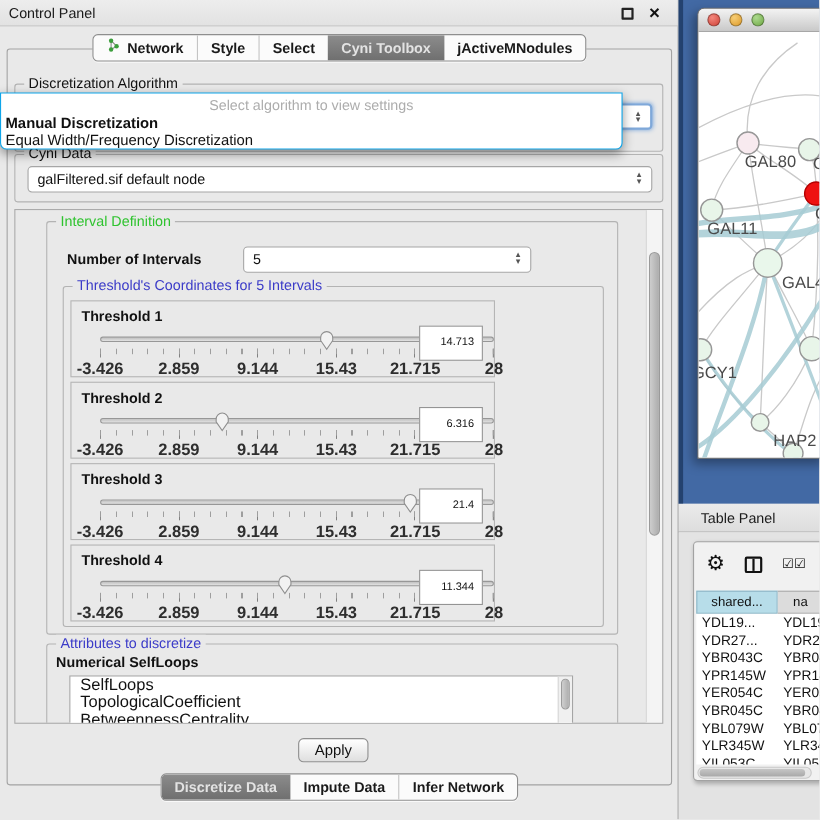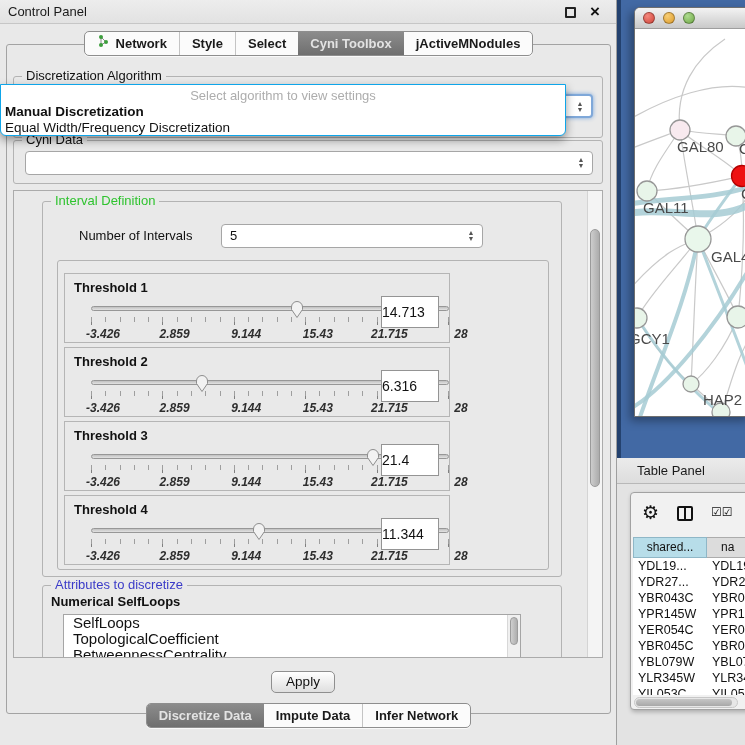--- a/index.html
+++ b/index.html
@@ -48,23 +48,23 @@
   .vscroll .vthumb { position:absolute; left:2px; width:10px; border-radius:5px; background:linear-gradient(to right,#CDCDCD,#ACACAC); border:1px solid #9A9A9A; }
 
   
   .thr-row { position:absolute; left:6px; width:386px; height:70px; border:1px solid #B5B5B5; background:#E9E9E9; }
   .thr-label { position:absolute; left:9px; top:6px; font-weight:bold; font-size:13px; }
   .slider { position:absolute; left:26px; top:32px; width:358px; }
   .track { position:relative; height:5px; border:1px solid #979797; border-radius:3px; background:linear-gradient(#C0C0C0,#E3E3E3); }
   .thumb { position:absolute; top:-8px; margin-left:-8px; width:16px; height:20px; }
   .ticks-minor { position:absolute; top:11px; left:0; right:0; height:5px; background:repeating-linear-gradient(to right,#9E9E9E 0 1px,transparent 1px 4%); border-right:1px solid #9E9E9E; }
   .ticks-major { position:absolute; top:11px; left:0; right:0; height:8px; background:repeating-linear-gradient(to right,#808080 0 1px,transparent 1px 20%); border-right:1px solid #808080; }
-  .ticklabels { position:absolute; top:21px; left:12px; width:100%; height:12px; font-size:12px; font-weight:bold; color:#2E2E2E;font-style:italic; }
+  .ticklabels { position:absolute; top:21px; left:0; width:100%; height:12px; font-size:15px; font-weight:bold; color:#2E2E2E; }
   .ticklabels span { position:absolute; transform:translateX(-50%); white-space:nowrap; }
-  .val-box { position:absolute; right:10px; top:22px; width:58px; height:32px; background:#FFF; border:1px solid #949494; font-size:14px; line-height:30px; padding-right:7px; }
+  .val-box { position:absolute; right:10px; top:22px; width:58px; height:32px; background:#FFF; border:1px solid #949494; font-size:10px; line-height:30px; text-align:right; padding-right:7px; }
 
   
   .attr-list { position:absolute; left:20px; top:28px; width:458px; height:46px; background:#FFF; border:1px solid #A5A5A5; overflow:hidden; font-size:15px; }
   .attr-list .li { padding-left:9px; line-height:16px; }
   .attr-scroll { position:absolute; right:0; top:0; bottom:0; width:13px; background:#F0F0F0; border-left:1px solid #D8D8D8; }
   .attr-scroll .vthumb { position:absolute; left:2px; top:2px; width:8px; height:28px; border-radius:4px; background:linear-gradient(to right,#CFCFCF,#AEAEAE); border:1px solid #9C9C9C; }
 
   .apply-btn { position:absolute; left:271px; top:671px; width:64px; height:22px; background:linear-gradient(#FFFFFF,#DFDFDF); border:1px solid #8F8F8F; border-radius:5px; font-size:13.5px; text-align:center; line-height:20px; }
 
   
@@ -155,42 +155,44 @@
 
     <div class="algo-popup">
       <div class="algo-hint">Select algorithm to view settings</div>
       <div class="algo-opt1">Manual Discretization</div>
       <div class="algo-opt2">Equal Width/Frequency Discretization</div>
     </div>
 
     <div class="groupbox" style="left:13px; top:140px; width:590px; height:44px;">
       <span class="gtitle">Cyni Data</span>
       <div class="combo" style="left:11px; top:10px; width:568px;">
+        <span>galFiltered.sif default node</span>
         <span class="stepper">
             <span>▲</span>
             <span>▼</span>
           </span>
       </div>
     </div>
 
     <div class="inner-panel">
 
       <div class="groupbox" style="left:28px; top:10px; width:520px; height:376px;">
         <span class="gtitle green">Interval Definition</span>
 
-        <span style="position:absolute; left:36px; top:26px; font-weight:normal;">Number of Intervals</span>
+        <span style="position:absolute; left:18px; top:26px; font-weight:bold;">Number of Intervals</span>
         <div class="combo" style="left:178px; top:22px; width:262px;">
           <span>5</span>
           <span class="stepper">
               <span>▲</span>
               <span>▼</span>
             </span>
         </div>
 
         <div class="groupbox" style="left:14px; top:58px; width:492px; height:310px;">
+          <span class="gtitle blue">Threshold's Coordinates for 5 Intervals</span>
 
           <div class="thr-row" style="top:12px;">
             <span class="thr-label">Threshold 1</span>
             <div class="slider">
               <div class="track">
                 <div class="thumb" style="left: 57.7197%;">
                   <svg width="16" height="20" viewBox="0 0 16 20">
                       <path d="M2.5,8 a5.5,5.5 0 0,1 11,0 v2.5 L8,18.5 L2.5,10.5 z" fill="#F2F2F2" stroke="#8E8E8E"></path>
                     </svg>
                 </div>

